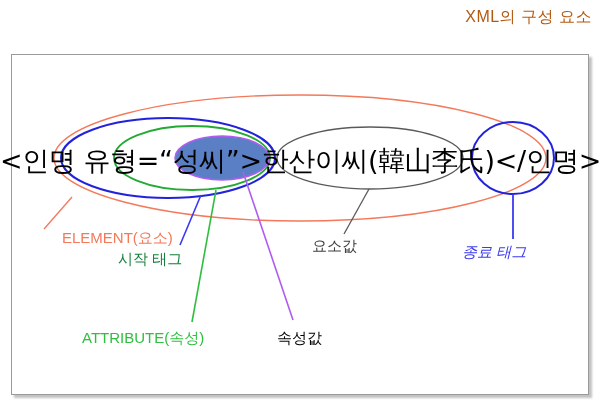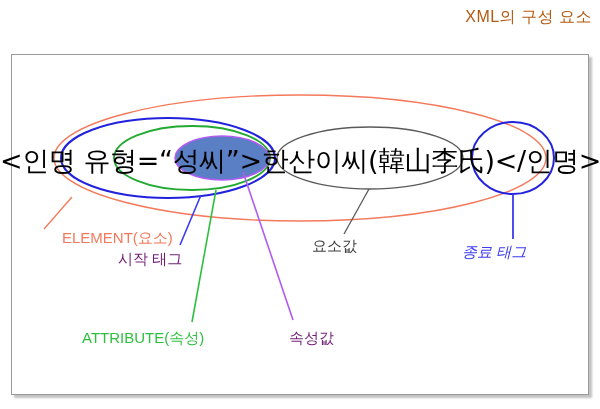--- a/index.html
+++ b/index.html
@@ -69,25 +69,25 @@
 
   
   .label {
     position: absolute;
     font-size: 15px;
     line-height: 20px;
     white-space: nowrap;
     font-family: "Liberation Sans", sans-serif;
   }
   #label-element   { left: 26px;  top: 228px; color: #f4795b; margin-left: 36px; }
-  #label-starttag  { left: 118px; top: 249px; color: #701a75; }
+  #label-starttag  { left: 118px; top: 249px; color: #15803d; }
   #label-valuetext { left: 312px; top: 236px; color: #3f3f3f; }
   #label-endtag    { left: 462px; top: 242px; color: #3a3af0; font-style: italic; }
   #label-attribute { left: 82px;  top: 328px; color: #2fbf3f; }
-  #label-attrvalue { left: 277px; top: 328px; color: #701a75; margin-left: 12px; }
+  #label-attrvalue { left: 277px; top: 328px; color: #000000; }
 </style>
 </head>
 <body>
 
 <div id="slide-title">XML의 구성 요소</div>
 
 <div id="diagram-frame"></div>
 
 <svg id="diagram-svg" viewBox="0 0 600 409">
 

